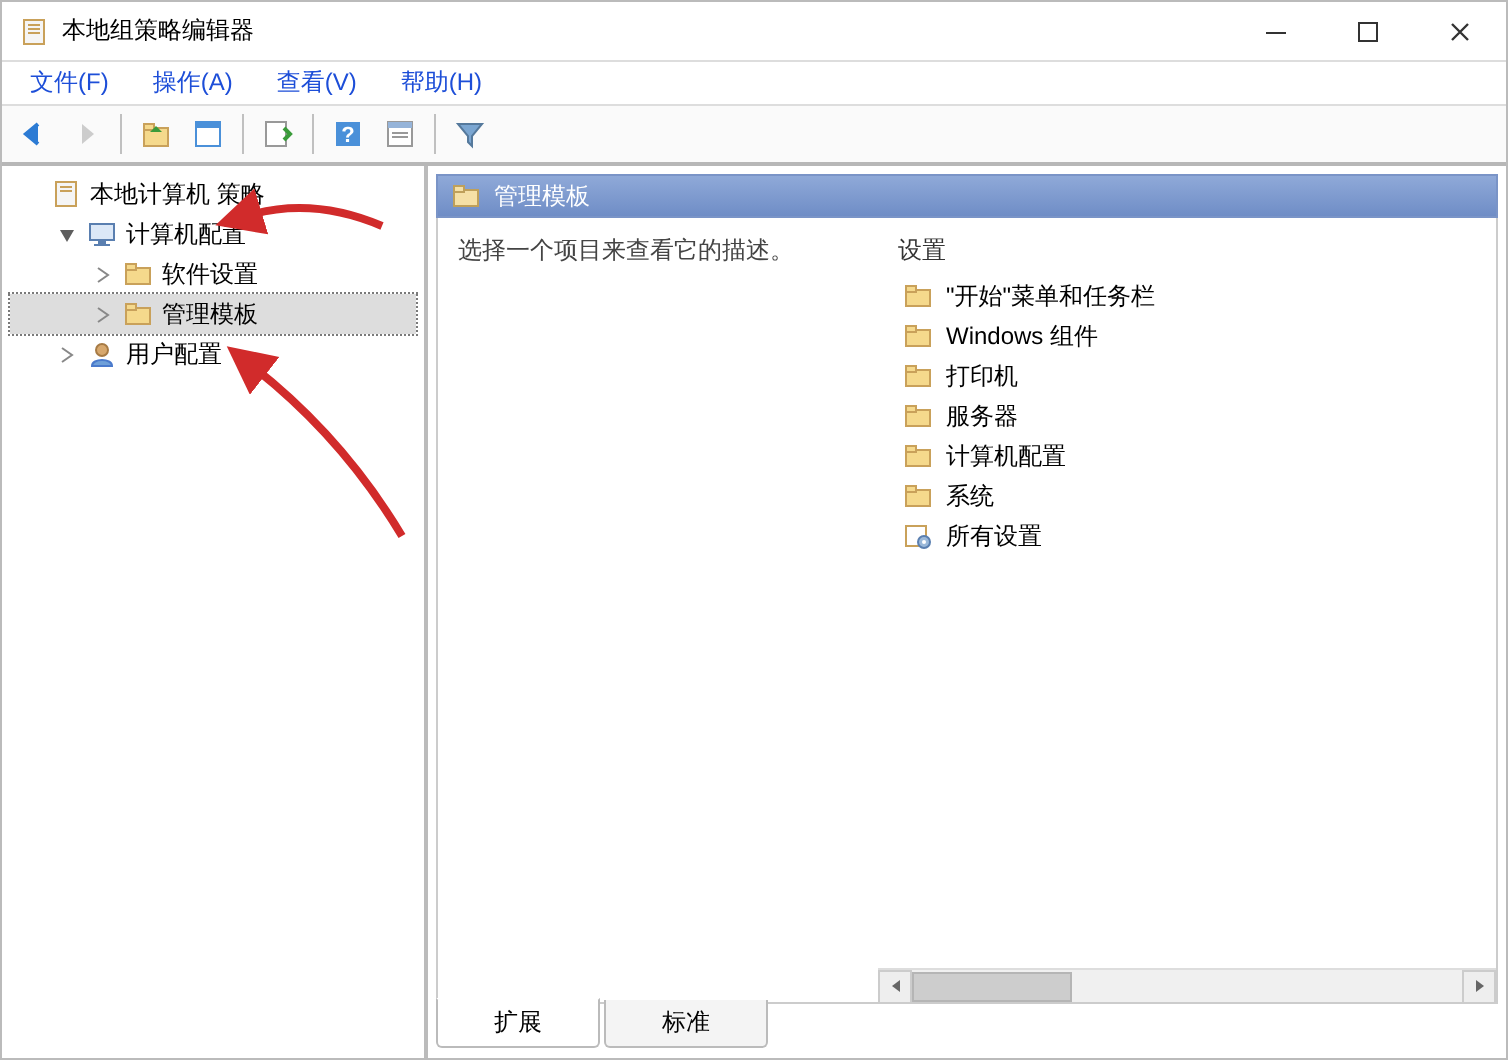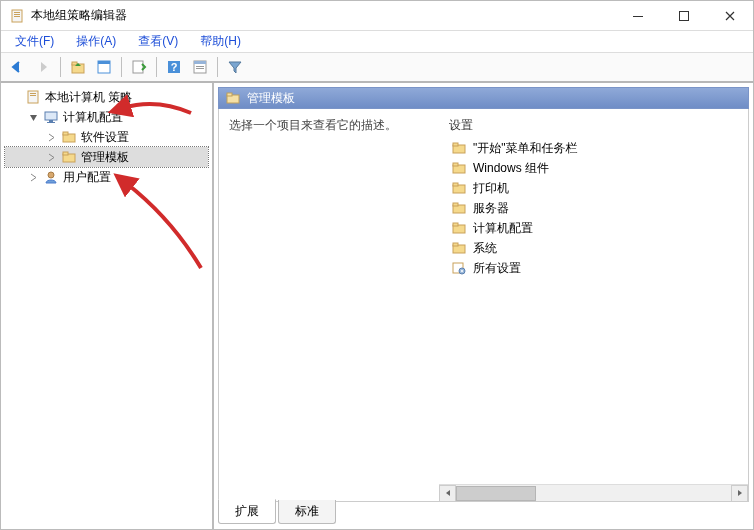--- a/index.html
+++ b/index.html
@@ -150,21 +150,21 @@
   .tabs {
     height: 24px;
     display:flex;
     align-items:flex-end;
     gap:2px;
     margin: 0 4px 4px 4px;
     position:relative;
     border-top:1px solid #ccc;
   }
   .tabs .tab {
-    padding: 3px 16px;
+    padding: 3px 28px;
     border:1px solid #bbb;
     border-top:#fff;
     background:#f4f4f4;
     position:relative;
     top:-1px;
     border-radius: 0 0 3px 3px;
     text-align: center;
   }
   .tabs .tab.active {
     background:#fff;

